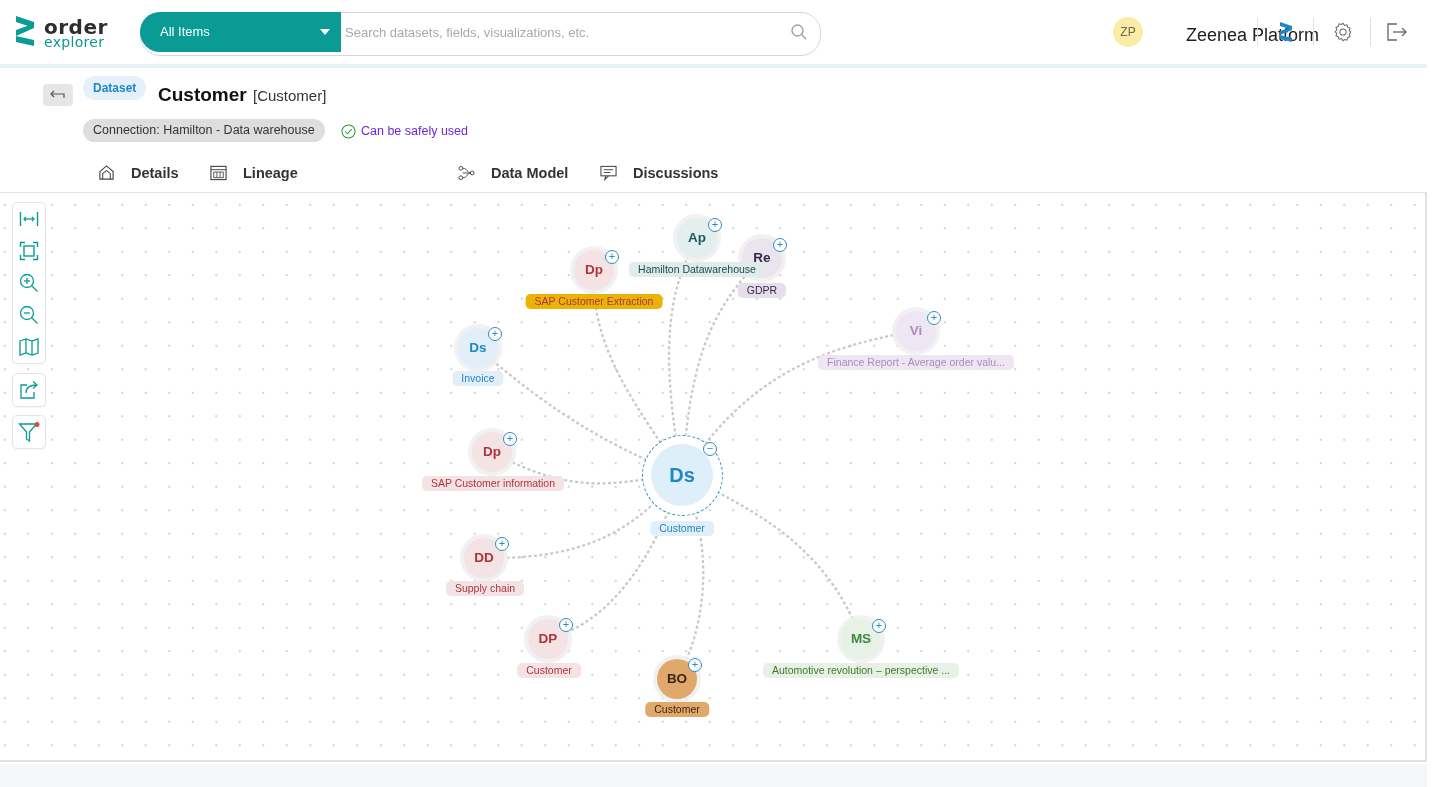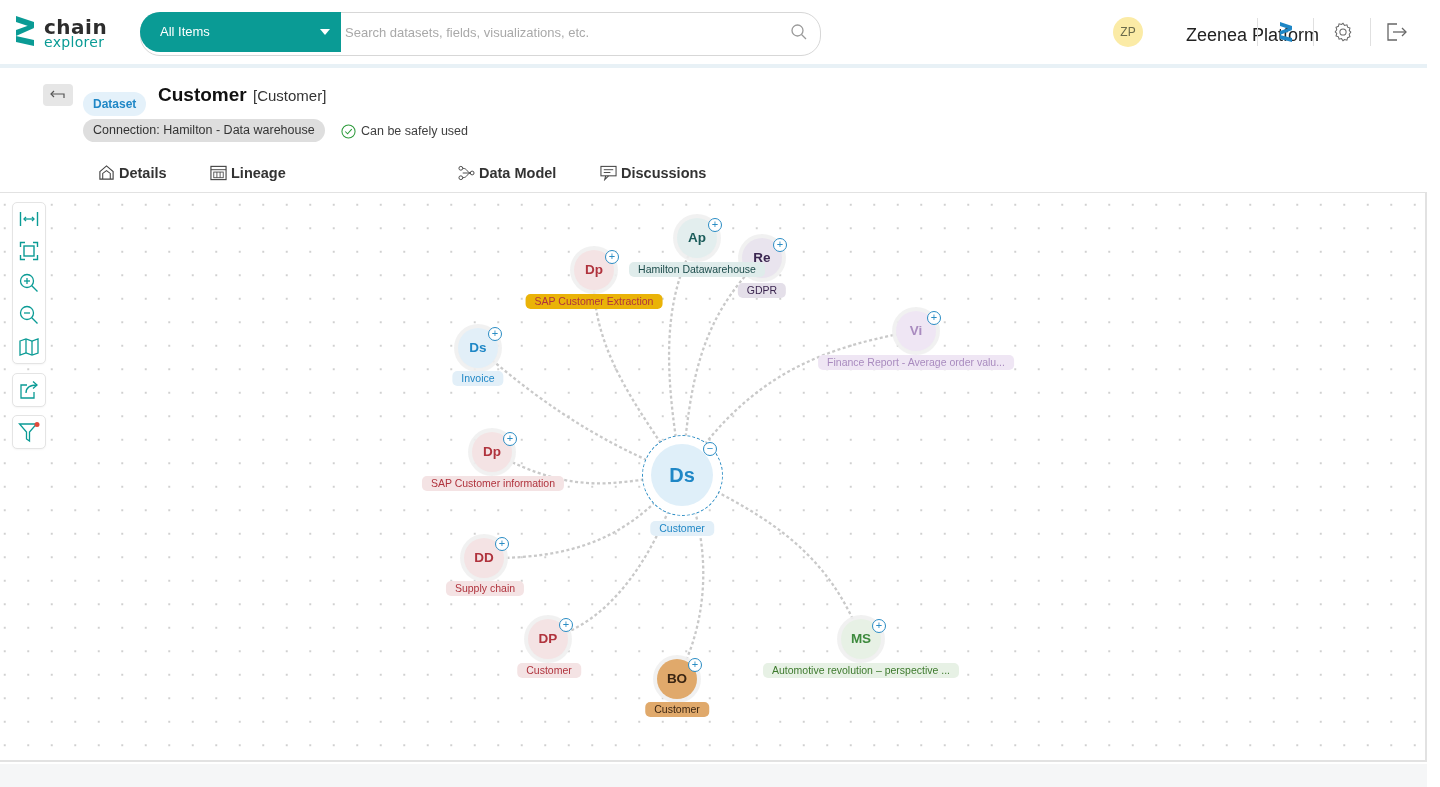--- a/index.html
+++ b/index.html
@@ -20,29 +20,29 @@
   .search-icon { position: absolute; right: 12px; top: 10px; width: 18px; height: 18px; }
 
   .user { position: absolute; left: 1113px; top: 17px; height: 30px; }
   .avatar { position: absolute; left: 0; top: 0; width: 30px; height: 30px; border-radius: 50%; background: #fbeba6; color: #6b6b4a; font-size: 12px; text-align: center; line-height: 30px; }
   .username { position: absolute; left: 41px; top: 8px; font-size: 18px; color: #222; white-space: nowrap; margin-left: 32px; }
   .hdr-sep { position: absolute; top: 18px; width: 1px; height: 28px; background: #e0e0e0; }
   .hdr-icon { position: absolute; top: 19px; width: 26px; height: 26px; display: flex; align-items: center; justify-content: center; cursor: pointer; }
 
   
   .back-btn { position: absolute; left: 43px; top: 84px; width: 30px; height: 22px; background: #e6e6e6; border-radius: 4px; display: flex; align-items: center; justify-content: center; cursor: pointer; }
-  .type-badge { position: absolute; left: 83px; top: 92px; height: 24px; padding: 0 10px; background: #e4f1fa; color: #1f87c6; font-weight: bold; font-size: 12px; line-height: 24px; border-radius: 12px; }
+  .type-badge { position: absolute; left: 83px; top: 76px; height: 24px; padding: 0 10px; background: #e4f1fa; color: #1f87c6; font-weight: bold; font-size: 12px; line-height: 24px; border-radius: 12px; }
   .title { position: absolute; left: 158px; top: 84px; font-size: 19px; font-weight: bold; color: #111; }
   .title-sub { position: absolute; left: 253px; top: 87px; font-size: 15px; color: #333; }
   .conn-badge { position: absolute; left: 83px; top: 119px; height: 23px; padding: 0 10px; background: #dedede; border-radius: 12px; font-size: 12.5px; line-height: 23px; color: #333; white-space: nowrap; }
-  .safe { position: absolute; left: 341px; top: 122px; height: 18px; font-size: 12.5px; color: #404040; white-space: nowrap; display: flex; align-items: center; gap: 5px; }
+  .safe { position: absolute; left: 341px; top: 122px; height: 18px; font-size: 12.5px; color: #6d28d9; white-space: nowrap; display: flex; align-items: center; gap: 5px; }
 
   
   .tabs { position: absolute; left: 0; top: 152px; width: 1427px; height: 41px; border-bottom: 1px solid #e2e2e2; }
-  .tab { position: absolute; top: 0; height: 41px; display: flex; align-items: center; gap: 4px; font-size: 14.5px; font-weight: bold; color: #333; cursor: pointer; white-space: nowrap; }
+  .tab { position: absolute; top: 0; height: 41px; display: flex; align-items: center; gap: 16px; font-size: 14.5px; font-weight: bold; color: #333; cursor: pointer; white-space: nowrap; }
   .tab.active { color: #0a9b95; border-bottom: 2px solid #0a9b95; }
 
   
   .canvas { position: absolute; left: 0; top: 193px; width: 1427px; height: 569px; border-right: 2px solid #e2e2e2; border-bottom: 2px solid #e2e2e2; background-color: #fff;
     background-image: radial-gradient(circle, #d0d0d0 0.9px, transparent 1.2px);
     background-size: 23.5px 23.5px; background-position: -7px 0px; overflow: hidden; }
   .footer-strip { position: absolute; left: 0; top: 764px; width: 1427px; height: 23px; background: #f5f6f7; }
 
   .toolgroup { position: absolute; left: 12px; background: #fff; border: 1px solid #e4e4e4; border-radius: 5px; width: 34px; box-shadow: 0 1px 2px rgba(0,0,0,0.04); }
   .tool { width: 32px; height: 32px; display: flex; align-items: center; justify-content: center; cursor: pointer; }
@@ -57,21 +57,21 @@
 </head>
 <body>
 
 <div class="topbar">
   <div class="logo">
     <svg class="logo-mark" width="22" height="34" viewBox="0 0 22 34">
       <polygon points="2,2 20,8 20,14 2,8" fill="#0a9b95"></polygon>
       <polygon points="20,14 2,22 2,16 16,11" fill="#0a9b95"></polygon>
       <polygon points="2,22 20,26 20,32 2,28" fill="#0a9b95"></polygon>
     </svg>
-    <span class="logo-text1">chain</span>
+    <span class="logo-text1">order</span>
     <span class="logo-text2">explorer</span>
   </div>
 
   <div class="search-wrap">
     <div class="scope">
       <span>All Items</span>
       <span class="scope-caret"></span>
     </div>
     <input class="search-input" type="text" placeholder="Search datasets, fields, visualizations, etc." style="">
     <svg class="search-icon" viewBox="0 0 18 18">

